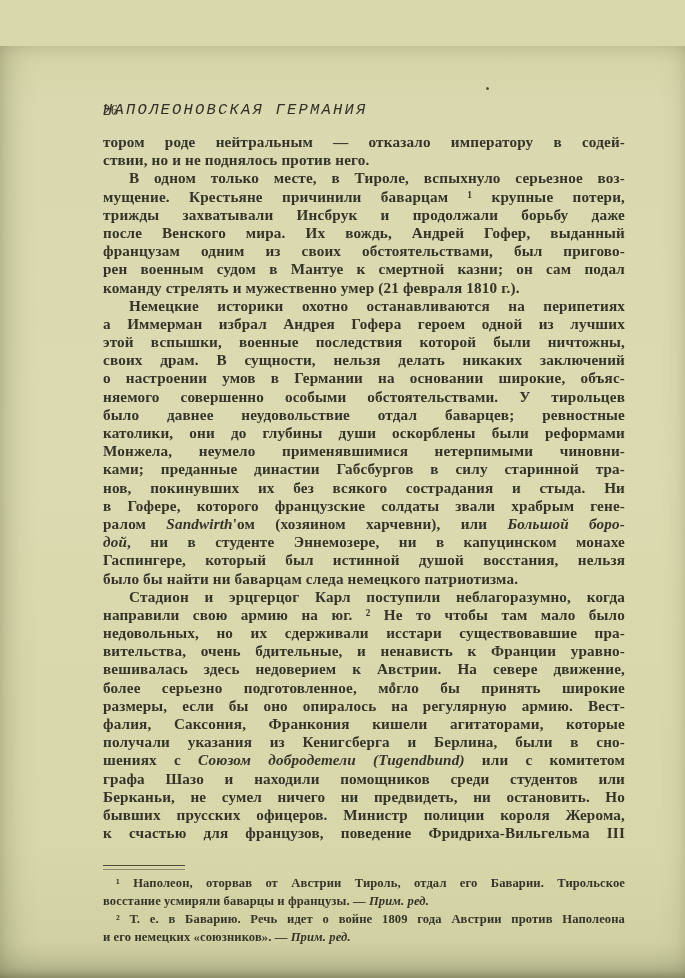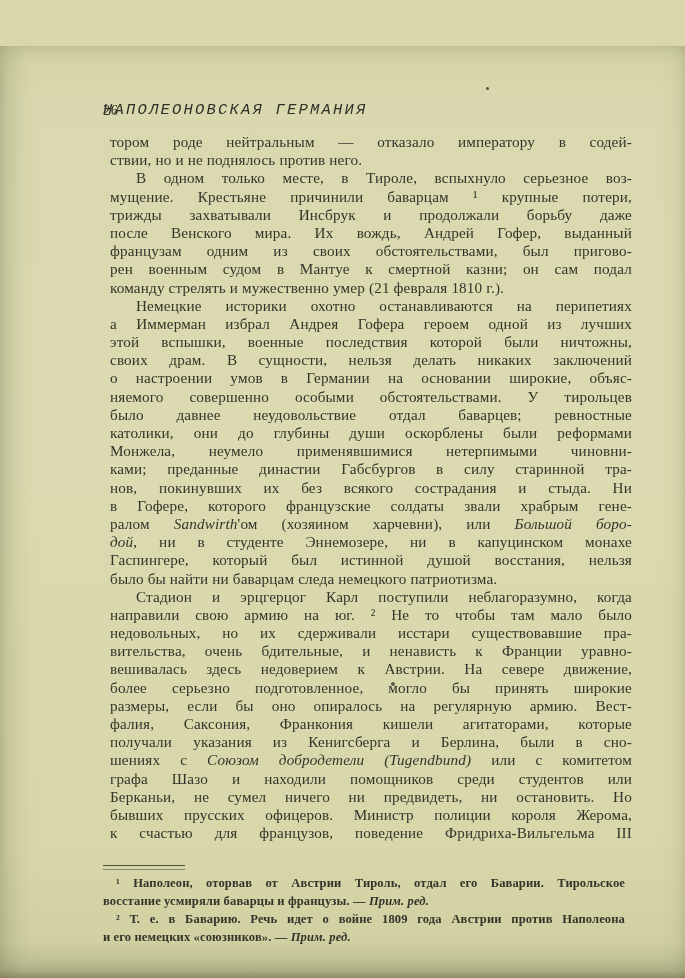--- a/index.html
+++ b/index.html
@@ -23,21 +23,21 @@
       inset 0 -14px 18px -12px rgba(80,82,52,0.35);
   }
   .header-row{position:absolute;left:103px;top:55px;width:522px;height:20px;}
   .page-num{position:absolute;left:0;top:1px;font-size:14.5px;letter-spacing:.5px;}
   .running-title{
     position:absolute;left:0;right:0;text-align:left;
     font-style:italic;font-size:15.5px;letter-spacing:2.2px;color:#30302a;
     white-space:nowrap;
     font-family:Liberation Mono, monospace;
   }
-  .body-block{position:absolute;left:110px;top:87px;width:522px;}
+  .body-block{position:absolute;left:103px;top:87px;width:522px;font-weight:bold;}
   .line{
     height:18.2px;line-height:18.2px;font-size:15.2px;letter-spacing:.15px;
     text-align:justify;text-align-last:justify;overflow:hidden;white-space:nowrap;
     white-space:normal;
   }
   .line.last{text-align-last:left;}
   .body-block .line.indent{text-indent:26px;}
   .it{font-style:italic;}
   .fn-rule{
     position:absolute;left:103px;top:819px;width:82px;height:3px;

